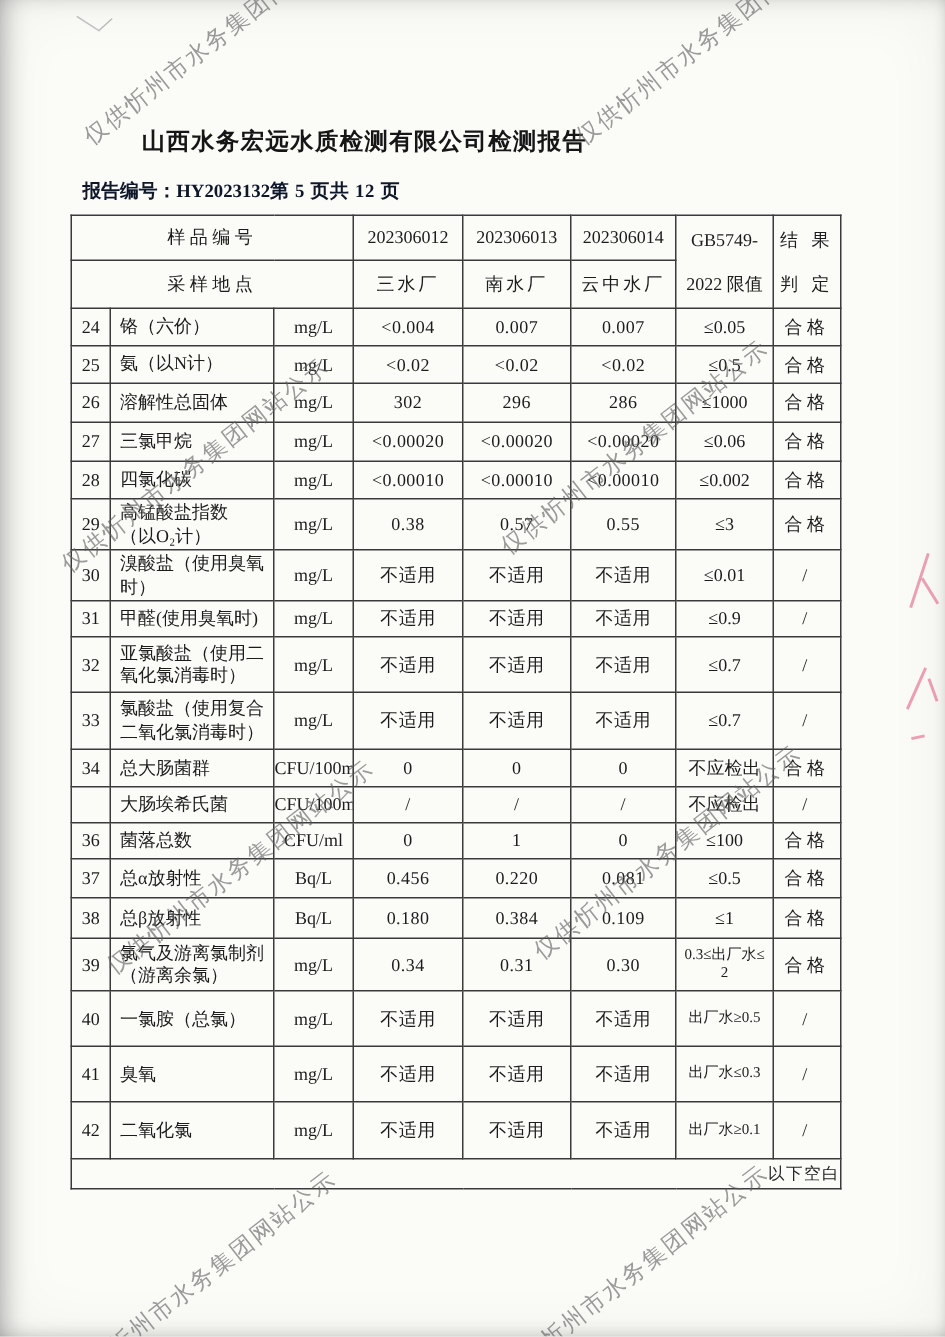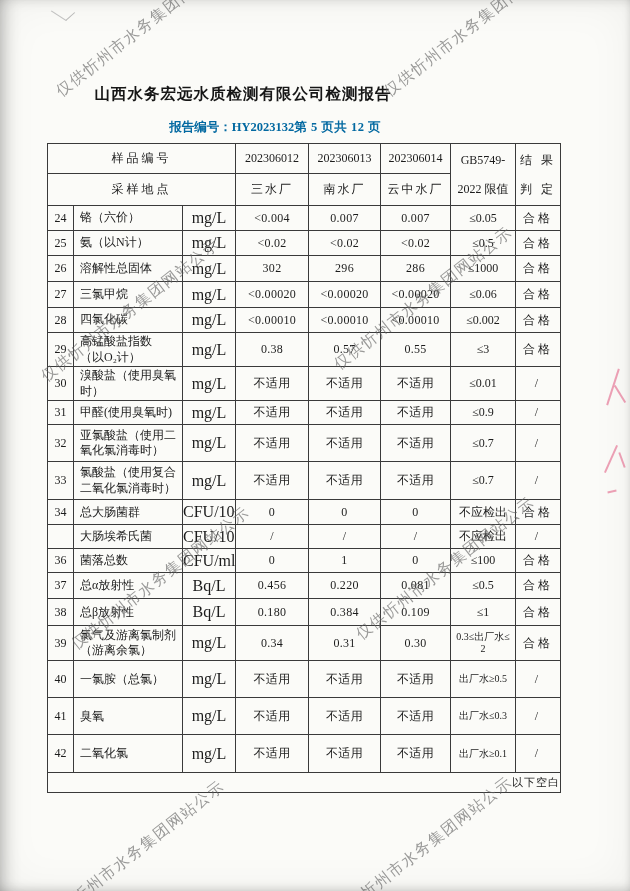--- a/index.html
+++ b/index.html
@@ -44,44 +44,44 @@
   .rm4{left:621px;top:452px;height:16px;transform:rotate(-20deg);}
   .rm5{left:611px;top:487px;height:9px;transform:rotate(78deg);}
   
   .content{position:absolute;left:0;top:0;width:509px;padding:84px 70px 0 47px;box-sizing:border-box;z-index:2;}
   .title{
     margin:0;text-align:center;
     font-family:"Liberation Sans","DejaVu Sans",sans-serif;
     font-size:15.5px;font-weight:bold;letter-spacing:1px;color:#161616;
   }
   .meta{
-    display:flex;justify-content:flex-end;align-items:baseline;
+    display:flex;justify-content:flex-start;align-items:baseline;
     margin:14px 0 7px 0;padding:0 58px 0 8px;
-    font-size:12.5px;font-weight:bold;color:#0369a1;
+    font-size:12.5px;font-weight:bold;color:#0f172a;
   }
   .meta .pageno{font-weight:bold;letter-spacing:.5px;}
   
   table{
     width:513px;border-collapse:collapse;table-layout:fixed;
     border:1.5px solid #2e2e2e;
   }
   td{
     border:1px solid var(--border,#3a3a3a);
     text-align:center;vertical-align:middle;
     font-size:12px;padding:0;overflow:hidden;
   }
   thead tr.h1 td{height:29px;}
   thead tr.h2 td{height:31px;}
   .hd{letter-spacing:3px;}
   .loc{letter-spacing:2px;}
   .span2{vertical-align:middle;}
   .span2 .l1,.span2 .l2{line-height:29px;}
   .no{font-size:12px;}
   .item{text-align:left;padding:1px 2px 1px 6px;white-space:pre-line;line-height:1.3;}
-  .unit{font-size:16px;white-space:nowrap;letter-spacing:0;}
+  .unit{font-size:12px;white-space:nowrap;letter-spacing:0;}
   .val{letter-spacing:.3px;}
   .limit{white-space:pre-line;line-height:1.25;}
   .limit.sm{font-size:10px;letter-spacing:0;}
   .result{letter-spacing:3px;text-align:center;}
   tfoot td{height:19px;text-align:right;padding-left:6px;font-size:11px;letter-spacing:1px;}
   
   #rows tr{height:25px;}
   #rows tr:nth-child(3),#rows tr:nth-child(4){height:26px;}
   #rows tr:nth-child(6){height:34px;}
   #rows tr:nth-child(7){height:34px;}

